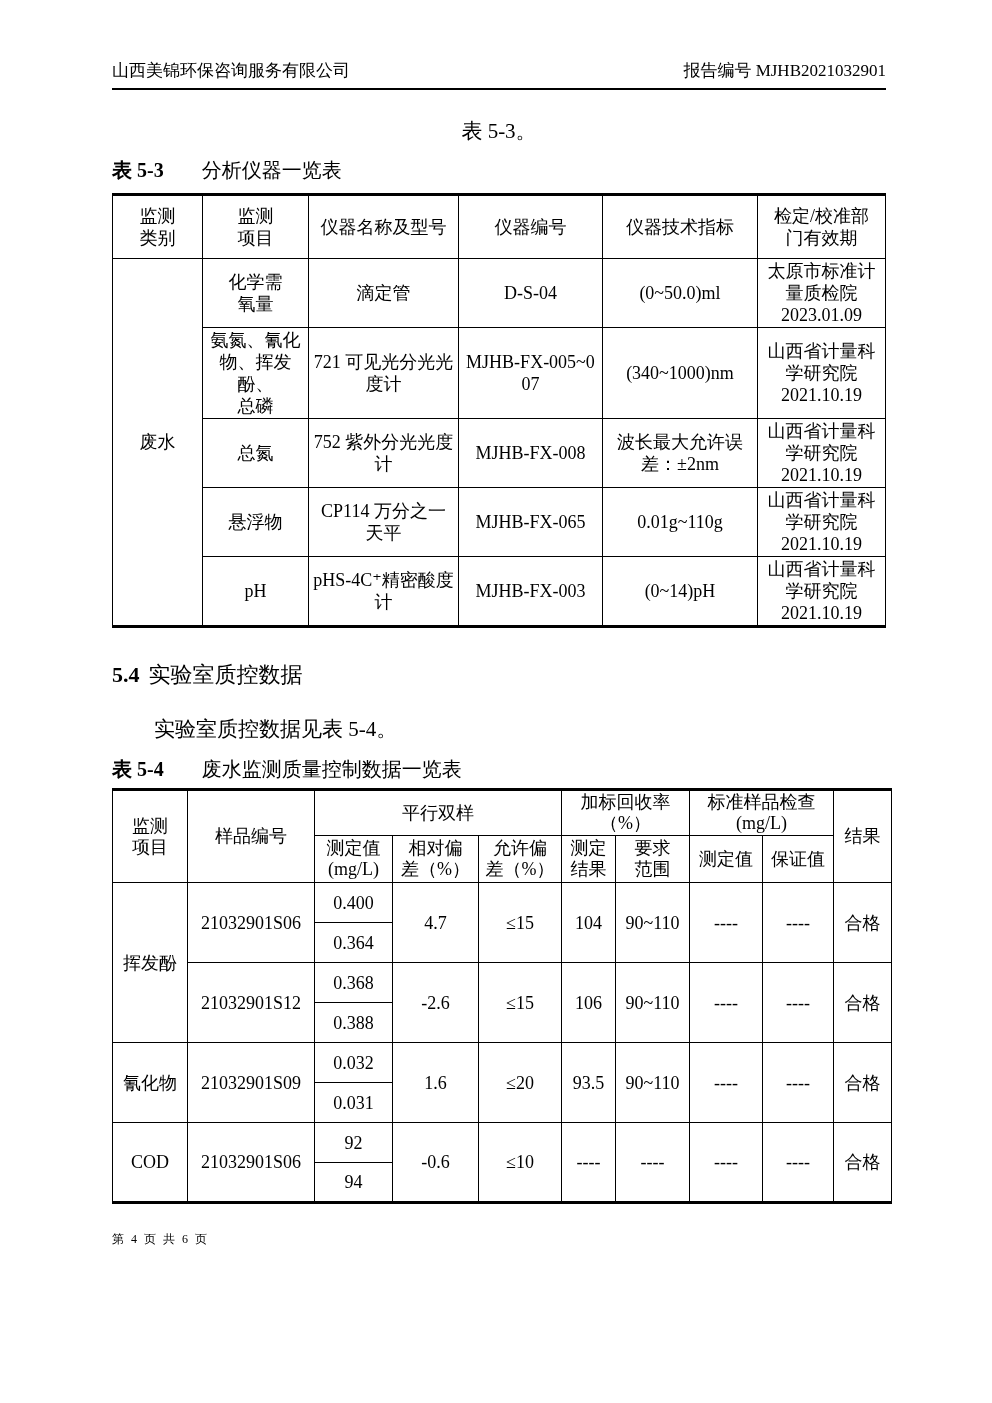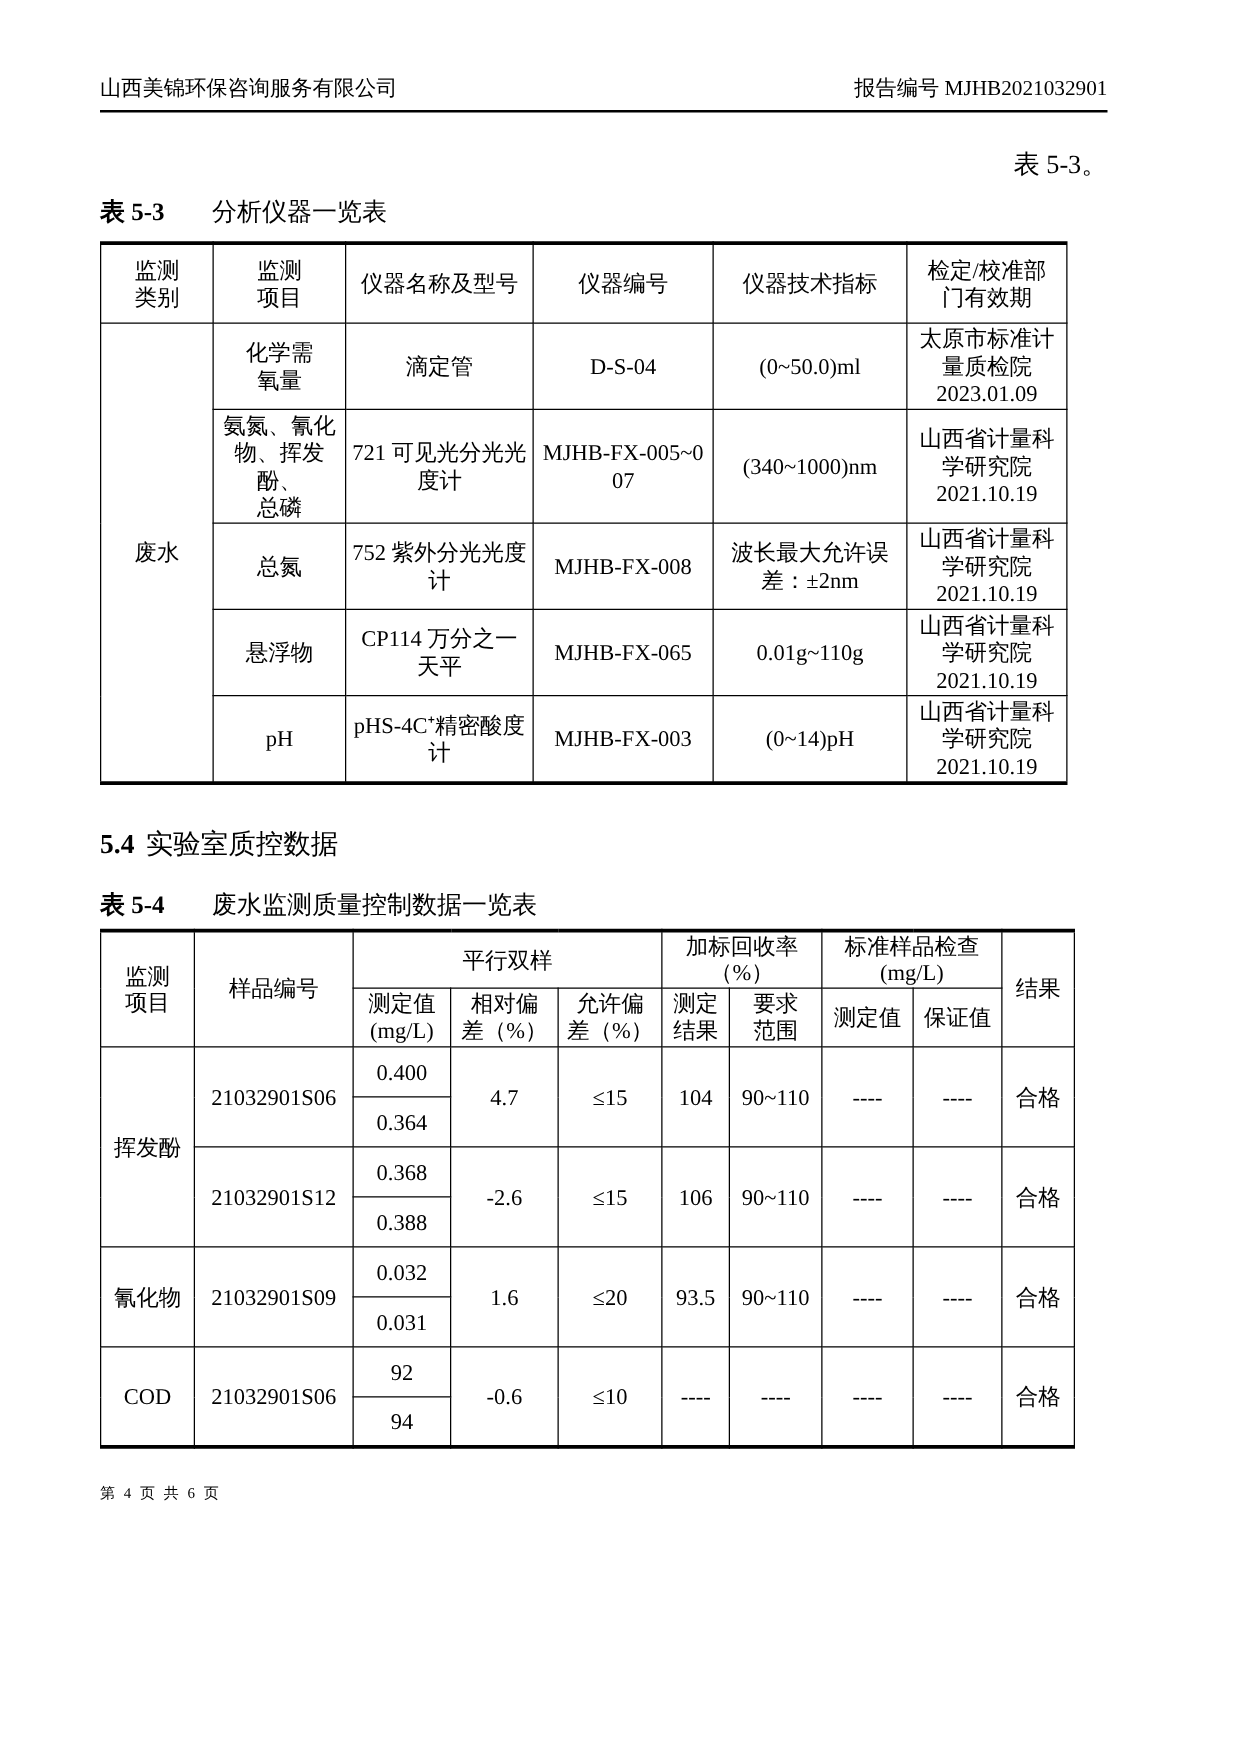--- a/index.html
+++ b/index.html
@@ -1,30 +1,30 @@
 <!DOCTYPE html>
 <html><head>
 <meta charset="utf-8">
 <style>
   html,body{margin:0;padding:0;}
   body{
     width:992px;height:1403px;background:#ffffff;color:#000;
     font-family:"Liberation Serif","DejaVu Serif",serif;
   }
-  .page{box-sizing:border-box;width:992px;height:1403px;padding:0 106px 0 80px;overflow:hidden;font-family:Liberation Serif, serif;}
+  .page{box-sizing:border-box;width:992px;height:1403px;padding:0 106px 0 112px;overflow:hidden;}
 
   .doc-header{display:flex;justify-content:space-between;align-items:flex-end;padding-top:60px;font-size:17px;line-height:22px;}
   .header-rule{border-bottom:2px solid #000;margin-top:6px;}
 
   .section-heading{font-size:22px;font-weight:normal;margin:33px 0 0 0;line-height:28px;}
   .sec-num{font-weight:bold;margin-right:9px;}
 
   .body-para{font-size:21px;line-height:44px;margin:19px 0 0 0;}
   .para-line1{text-indent:2em;text-align:justify;text-align-last:justify;}
-  .para-line2{text-align:right;}
+  .para-line2{text-align:center;}
   .single-para{font-size:21px;line-height:44px;margin:18px 0 0 0;text-indent:2em;}
 
   .table-caption{text-align:left;font-size:20px;margin-top:3px;line-height:28px;}
   .cap-label{font-weight:bold;}
   .cap-title{margin-left:38px;}
 
   table{border-collapse:collapse;table-layout:fixed;border-top:3px solid #000;border-bottom:3px solid #000;}
   th,td{
     border:1px solid #000;text-align:center;vertical-align:middle;
     white-space:pre-line;font-weight:normal;padding:1px 2px;box-sizing:border-box;
@@ -132,22 +132,23 @@
         <td>(0~14)pH</td>
         <td>山西省计量科
 学研究院
 2021.10.19</td>
       </tr>
     </tbody>
   </table>
 
   <h2 class="section-heading" style=""><span class="sec-num">5.4</span><span>实验室质控数据</span></h2>
 
-
-  <div class="table-caption" style="margin-top:21px;"><span class="cap-label">表 5-4</span><span class="cap-title">废水监测质量控制数据一览表</span></div>
+  <div class="single-para">实验室质控数据见表 5-4。</div>
+
+  <div class="table-caption" style="margin-top:4px;"><span class="cap-label">表 5-4</span><span class="cap-title">废水监测质量控制数据一览表</span></div>
 
   <table class="t54">
     <colgroup>
       <col style="width:75px">
         <col style="width:127px">
         <col style="width:78px">
       <col style="width:86px">
         <col style="width:83px">
         <col style="width:54px">
       <col style="width:74px">

